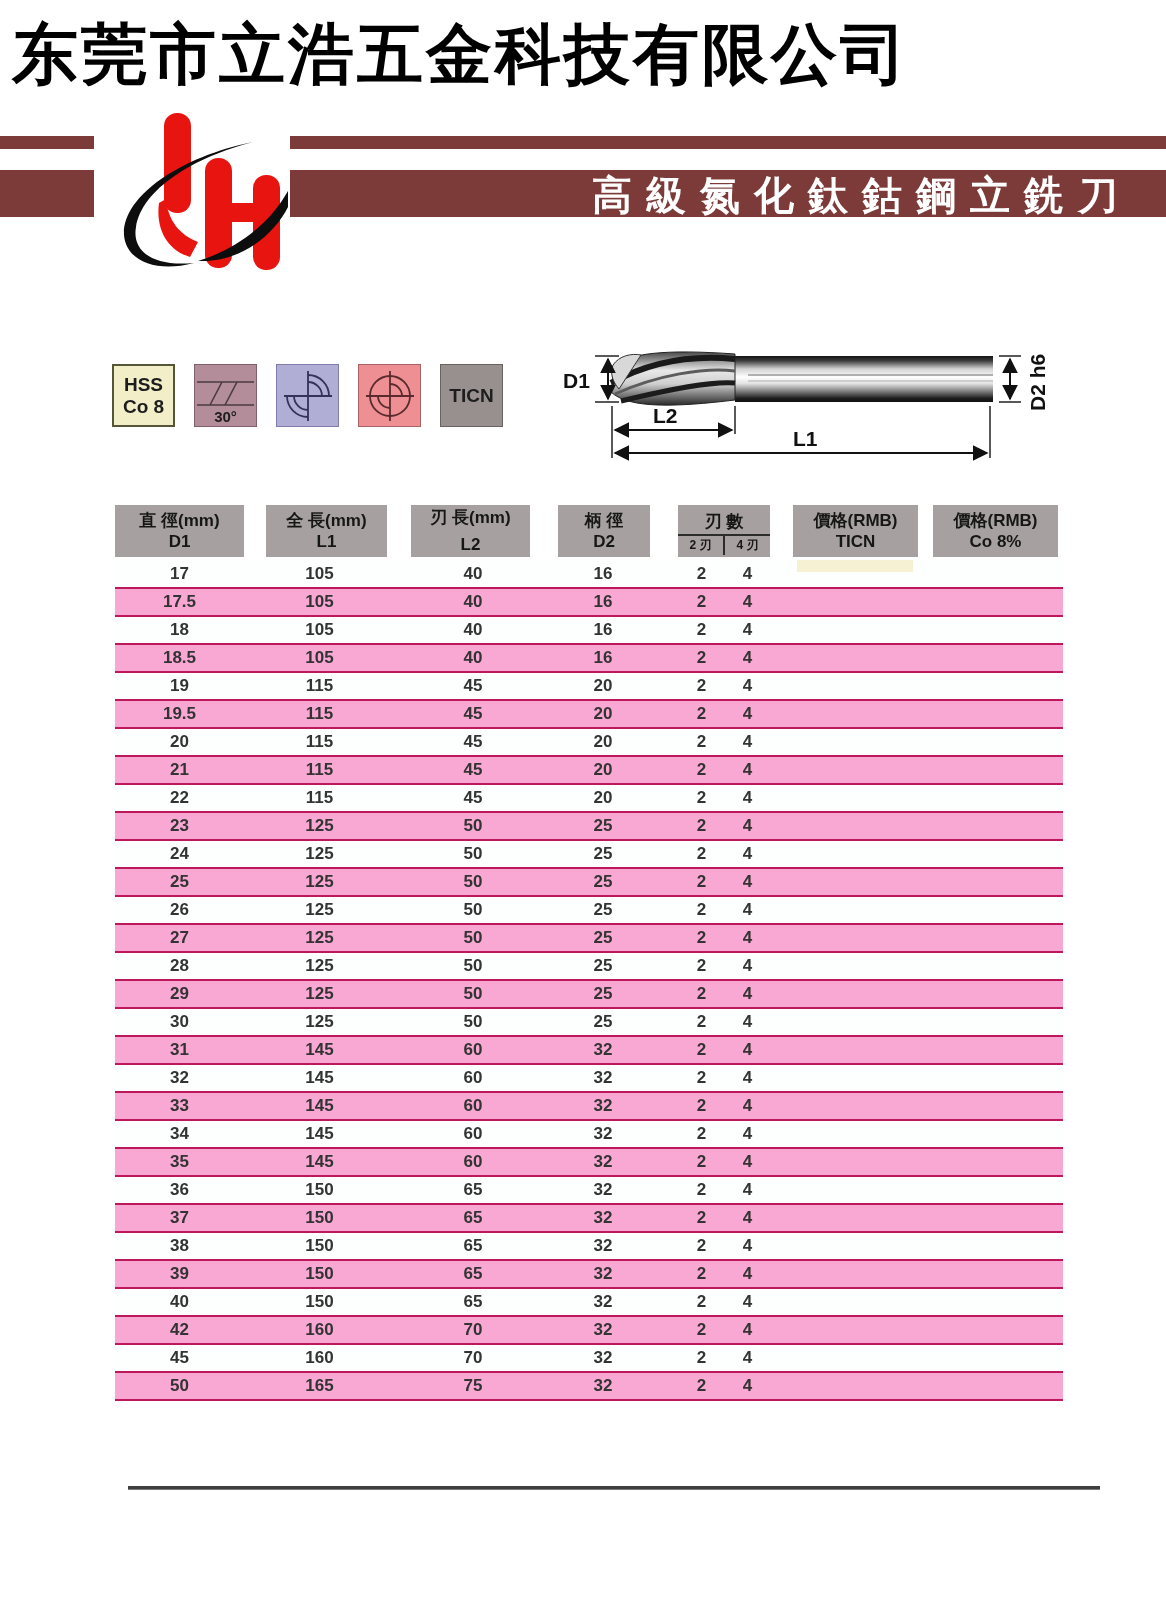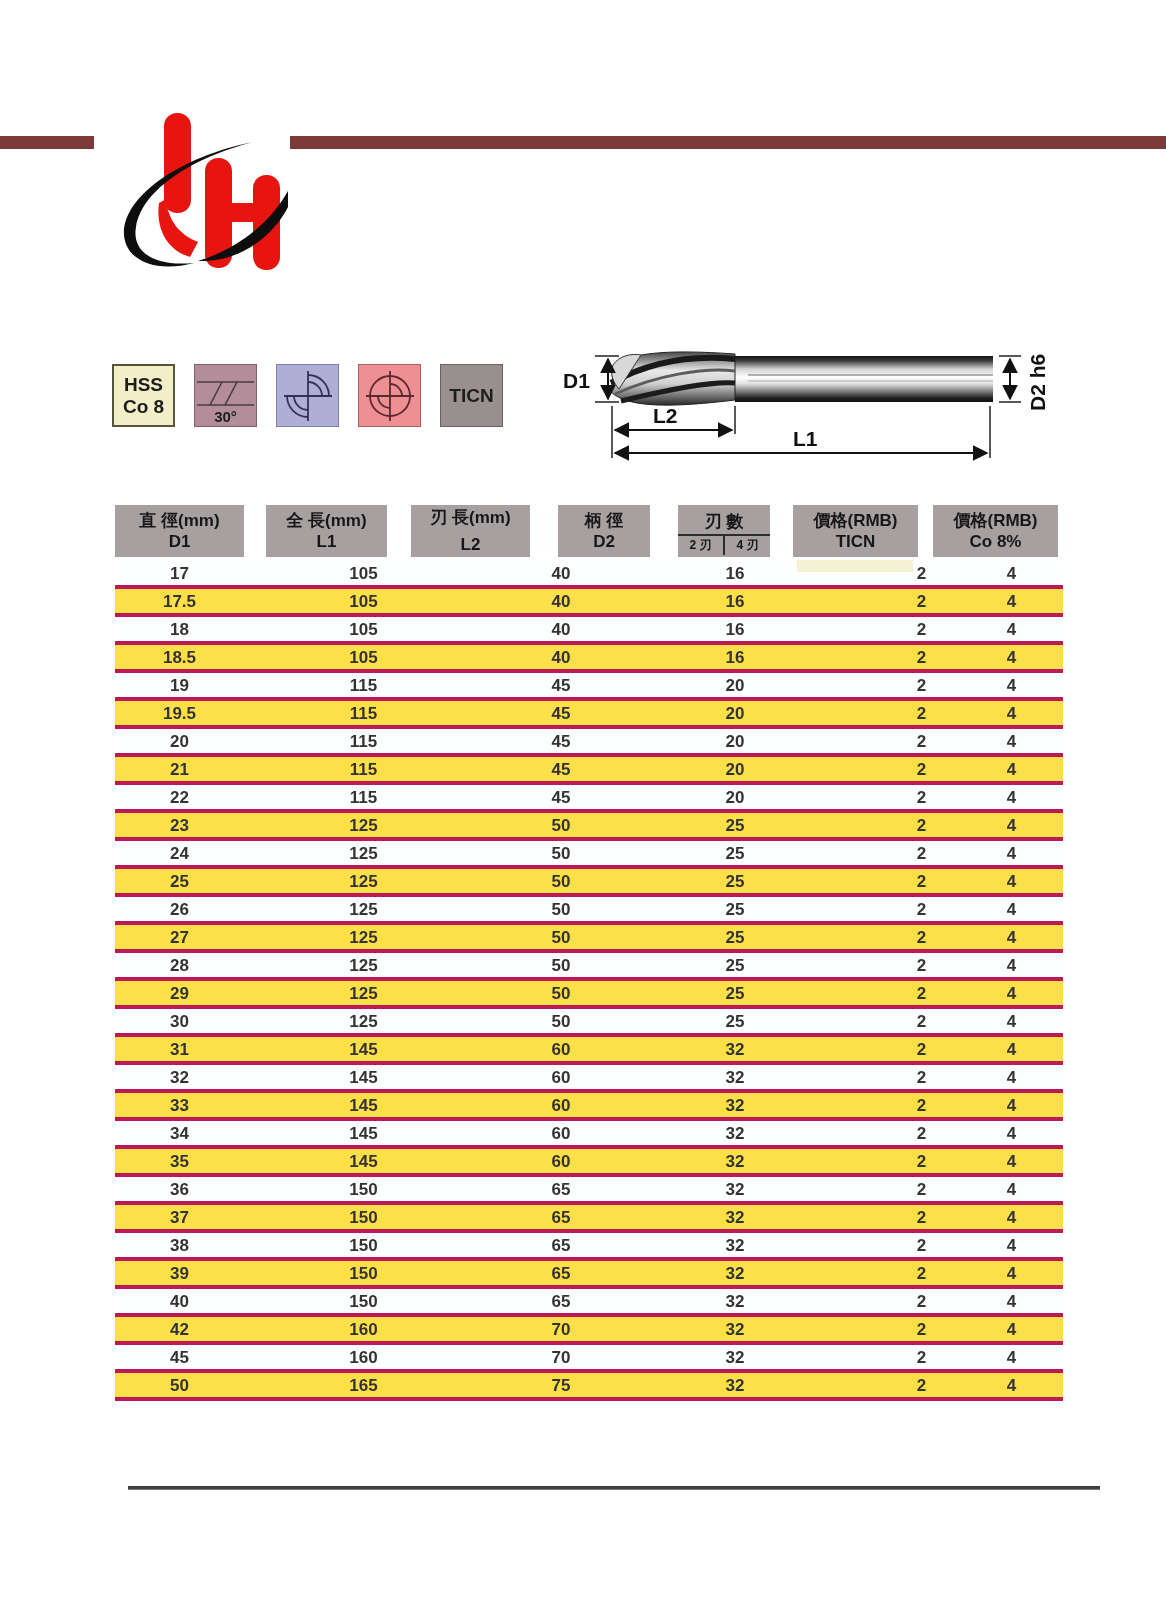--- a/index.html
+++ b/index.html
@@ -52,22 +52,22 @@
   .h-fl{grid-column:6 / span 2;justify-content:flex-start;}
   .h-ticn{grid-column:9;}
   .h-co8{grid-column:11;}
   .h-fl .fl-title{height:31px;line-height:33px;width:100%;border-bottom:2px solid #2c2c2c;box-sizing:border-box;}
   .fl-sub{display:flex;width:100%;height:19px;font-size:12px;line-height:18px;}
   .fl-sub span{flex:1;}
   .fl-sub span:first-child{border-right:2px solid #2c2c2c;}
   .cream-strip{position:absolute;left:682px;top:55px;width:116px;height:12px;background:#f6f1d2;}
 
   .tbody{margin-top:4px;}
-  .trow{height:28px;box-sizing:border-box;border-bottom:4px solid #be185d;background:#fdfefe;gap:44px;}
-  .trow.alt{background:#fde047;}
+  .trow{height:28px;box-sizing:border-box;border-bottom:2px solid #be185d;background:#fdfefe;}
+  .trow.alt{background:#f9a8d4;}
   .trow .cell{display:block;text-align:center;font-weight:700;font-size:17px;line-height:25px;color:#333;}
   .trow .cell:nth-child(1){grid-column:1;}
   .trow .cell:nth-child(2){grid-column:2;}
   .trow .cell:nth-child(3){grid-column:3;}
   .trow .cell:nth-child(4){grid-column:4;}
   .trow .cell:nth-child(5){grid-column:6;}
   .trow .cell:nth-child(6){grid-column:7;}
   .trow .cell:nth-child(7){grid-column:9;}
   .trow .cell:nth-child(8){grid-column:11;}
 
@@ -76,22 +76,26 @@
         background:linear-gradient(#3f3f3f 65%,#9b9b9b);}
   .site{position:absolute;left:4px;top:1506px;font-family:"Liberation Mono","DejaVu Sans Mono",monospace;
         font-weight:700;font-size:60px;color:#000;white-space:nowrap;}
   .site .url{letter-spacing:10px;}
 </style>
 </head>
 <body>
 
 <div class="page">
 
+  <div class="company-name">东莞市立浩五金科技有限公司</div>
 
   <div class="stripe-thin"></div>
+  <div class="band">
+    <span class="band-title">高級氮化鈦鈷鋼立銑刀</span>
+  </div>
 
   <div class="logo-box">
     <svg width="196" height="164" viewBox="0 0 196 164">
       <rect x="70" y="2" width="27" height="100" rx="13" fill="#e81410"></rect>
       <path d="M72,88 C74,110 86,124 104,131 L96,146 C70,138 62,114 65,92 Z" fill="#e81410"></path>
       <rect x="111" y="47" width="27" height="110" rx="13" fill="#e81410"></rect>
       <rect x="159" y="64" width="27" height="95" rx="13" fill="#e81410"></rect>
       <rect x="111" y="92" width="75" height="19" fill="#e81410"></rect>
       <path d="M159,31 C85,46 28,86 30,124 C32,150 62,162 100,152 C55,156 38,138 42,116 C48,78 100,46 159,31 Z" fill="#0d0d0d"></path>
       <path d="M194,80 C176,112 144,138 104,150 C146,152 180,124 194,96 Z" fill="#0d0d0d"></path>

